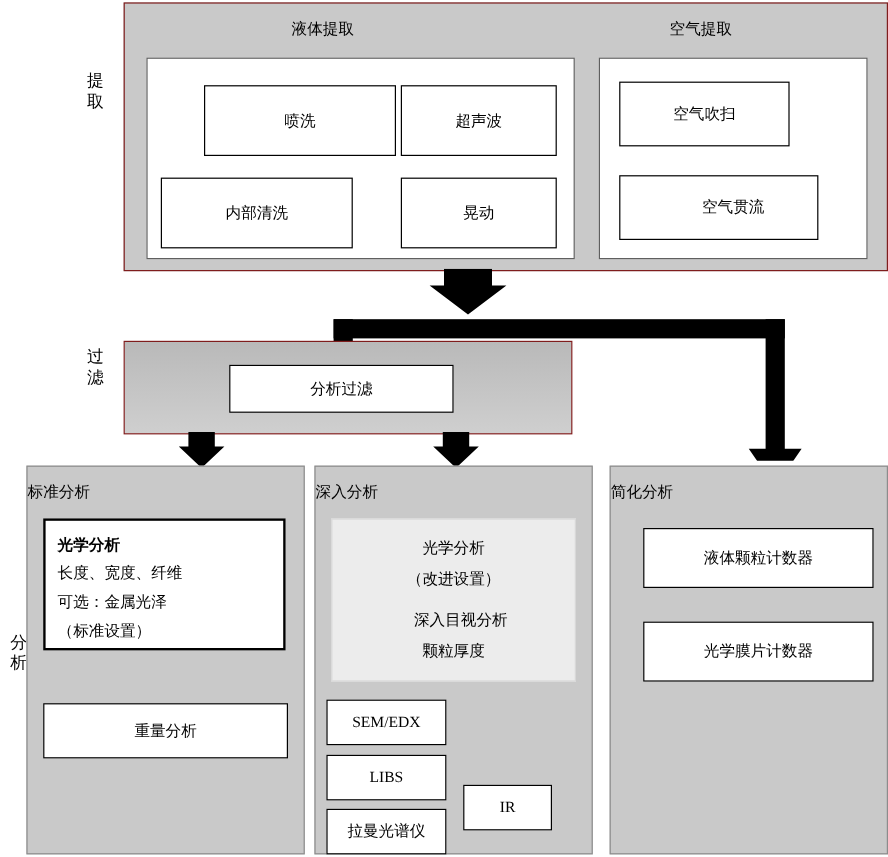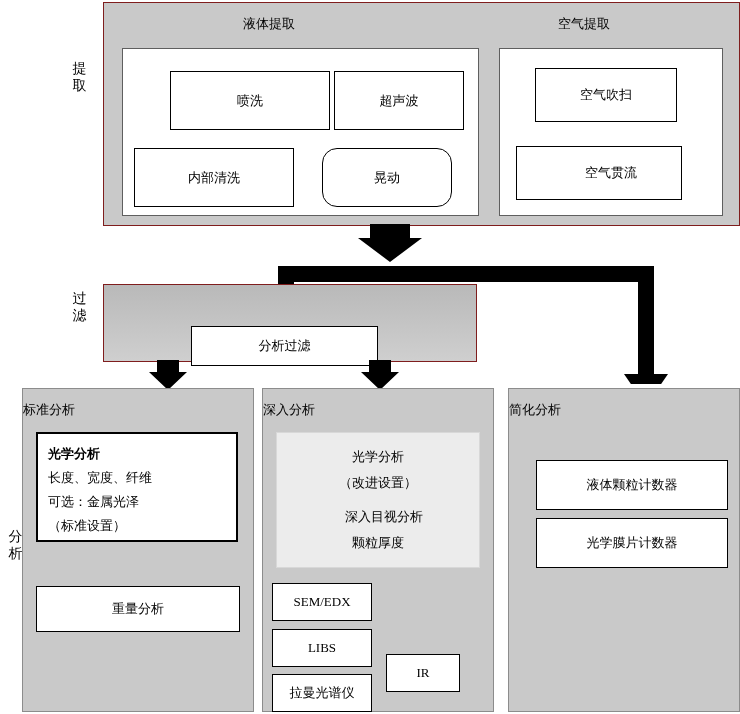--- a/index.html
+++ b/index.html
@@ -46,43 +46,43 @@
     <div class="band-title" style="left:0;top:12px;width:330px;">液体提取</div>
     <div class="band-title" style="left:345px;top:12px;width:270px;">空气提取</div>
 
     <div class="whitebox" style="left:18px;top:45px;width:355px;height:166px;"></div>
 
     <div class="whitebox" style="left:395px;top:45px;width:222px;height:166px;"></div>
 
     <div class="cell" style="left:30px;top:68px;width:158px;height:57px;margin-left:36px;">喷洗</div>
     <div class="cell" style="left:230px;top:68px;width:128px;height:57px;">超声波</div>
     <div class="cell" style="left:30px;top:145px;width:158px;height:57px;">内部清洗</div>
-    <div class="cell" style="left:218px;top:145px;width:128px;height:57px;border-radius:15px;">晃动</div>
+    <div class="cell" style="left:230px;top:145px;width:128px;height:57px;">晃动</div>
 
-    <div class="cell" style="left:431px;top:65px;width:140px;height:52px;">空气吹扫</div>
+    <div class="cell" style="left:412px;top:65px;width:140px;height:52px;">空气吹扫</div>
     <div class="cell" style="left:412px;top:143px;width:140px;height:52px;padding-left:24px;">空气贯流</div>
   </div>
 
   <div class="arrow" style="left:262px;top:224px;width:420px;height:160px;">
     <svg width="420" height="160" viewBox="0 0 420 160">
 
       <polygon points="108,0 148,0 148,14 160,14 128,38 96,14 108,14" fill="#000"></polygon>
 
       <rect x="16" y="42" width="376" height="16" fill="#000"></rect>
 
       <rect x="16" y="42" width="16" height="26" fill="#000"></rect>
       <polygon points="4,62 44,62 24,90" fill="#000"></polygon>
 
       <rect x="376" y="42" width="16" height="116" fill="#000"></rect>
       <polygon points="362,150 406,150 384,182" fill="#000"></polygon>
     </svg>
   </div>
 
   <div class="band" style="left:103px;top:284px;width:372px;height:76px;background:linear-gradient(180deg,#b9b9b9,#cfcfcf);"></div>
-  <div class="cell" style="left:191px;top:304px;width:185px;height:38px;margin-top:22px;">分析过滤</div>
+  <div class="cell" style="left:191px;top:304px;width:185px;height:38px;">分析过滤</div>
 
   <div class="arrow" style="left:148px;top:360px;width:40px;height:30px;">
     <svg width="40" height="30" viewBox="0 0 40 30">
         <polygon points="9,0 31,0 31,12 39,12 20,30 1,12 9,12" fill="#000"></polygon>
       </svg>
   </div>
   <div class="arrow" style="left:360px;top:360px;width:40px;height:30px;">
     <svg width="40" height="30" viewBox="0 0 40 30">
         <polygon points="9,0 31,0 31,12 39,12 20,30 1,12 9,12" fill="#000"></polygon>
       </svg>
@@ -109,16 +109,16 @@
     <div>颗粒厚度</div>
   </div>
   <div class="cell" style="left:272px;top:583px;width:98px;height:36px;">SEM/EDX</div>
   <div class="cell" style="left:272px;top:629px;width:98px;height:36px;">LIBS</div>
   <div class="cell" style="left:272px;top:674px;width:98px;height:36px;">拉曼光谱仪</div>
   <div class="cell" style="left:386px;top:654px;width:72px;height:36px;">IR</div>
 
   <div class="panel" style="left:508px;top:388px;width:230px;height:322px;">
     <div class="panel-title" style="left:0;top:12px;">简化分析</div>
   </div>
-  <div class="cell" style="left:536px;top:460px;width:190px;height:48px;">液体颗粒计数器</div>
+  <div class="cell" style="left:536px;top:440px;width:190px;height:48px;">液体颗粒计数器</div>
   <div class="cell" style="left:536px;top:518px;width:190px;height:48px;">光学膜片计数器</div>
 
 </div>
 
 </body></html>

